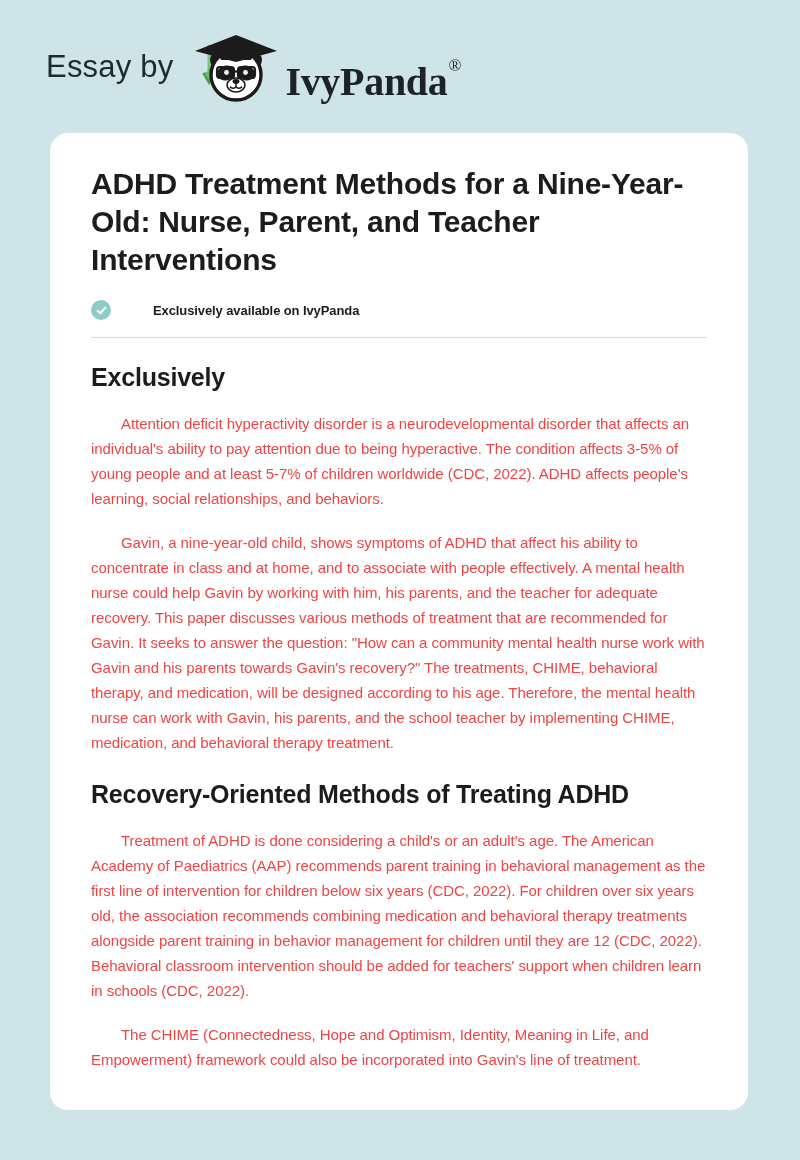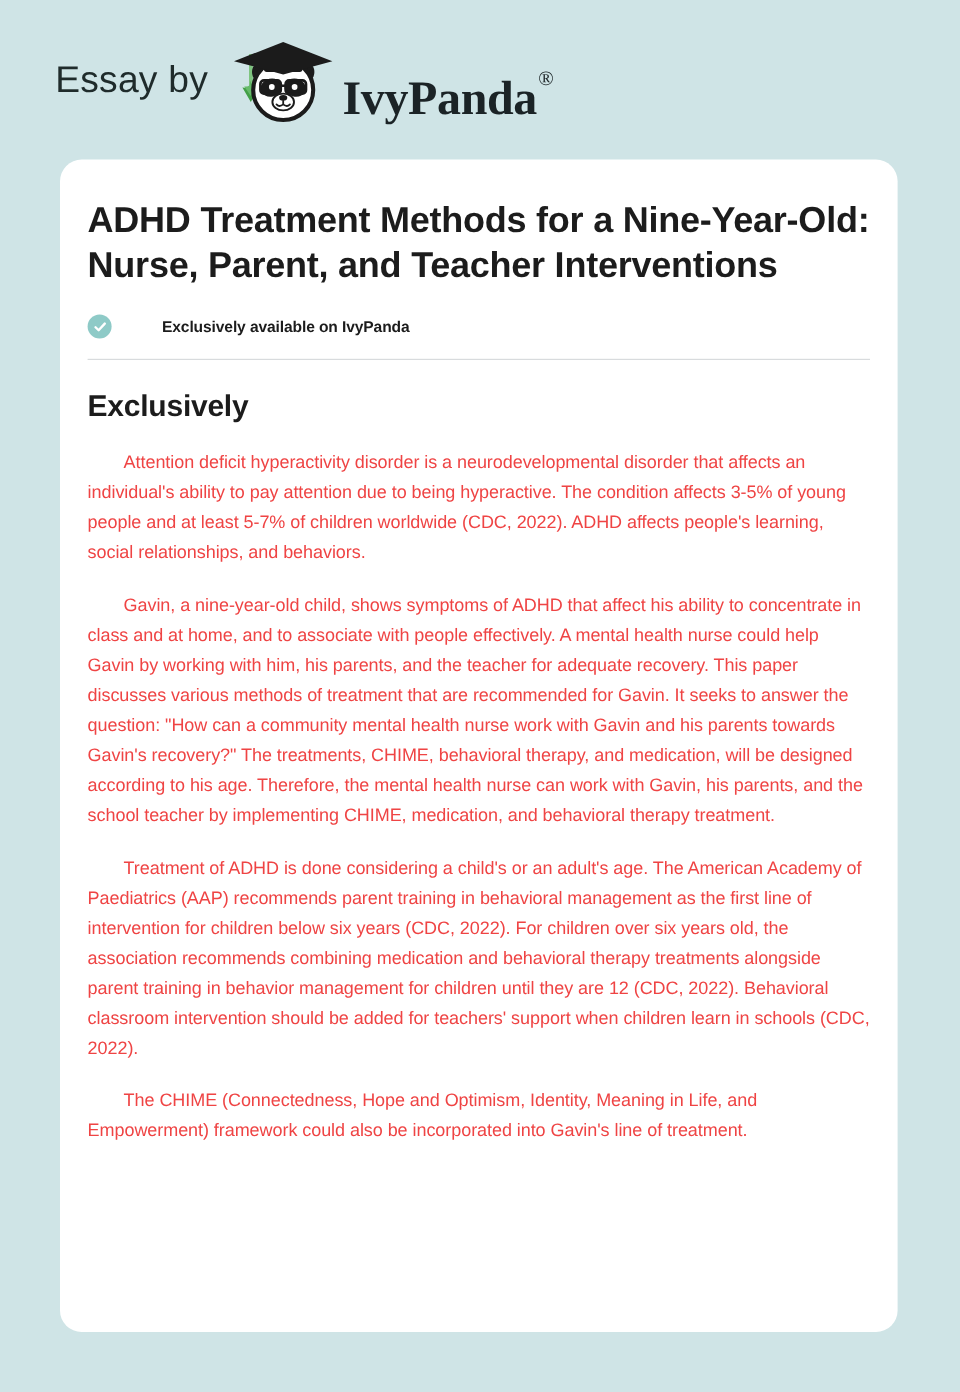--- a/index.html
+++ b/index.html
@@ -63,21 +63,21 @@
   
   .paper {
     position: absolute;
     left: 50px;
     top: 133px;
     width: 698px;
     height: 977px;
     background: #ffffff;
     border-radius: 18px;
     box-sizing: border-box;
-    padding: 0 23px;
+    padding: 0 41px;
     overflow: hidden;
   }
   .paper-inner {
     padding-top: 32px;
   }
 
   .doc-title {
     margin: 0;
     font-size: 30px;
     font-weight: bold;
@@ -192,17 +192,18 @@
       </span>
       <span class="exclusive-label">Exclusively available on IvyPanda</span>
     </div>
 
     <div class="divider"></div>
 
     <h2 class="sec-heading">Exclusively</h2>
     <p class="body-text">Attention deficit hyperactivity disorder is a neurodevelopmental disorder that affects an individual's ability to pay attention due to being hyperactive. The condition affects 3-5% of young people and at least 5-7% of children worldwide (CDC, 2022). ADHD affects people's learning, social relationships, and behaviors.</p>
     <p class="body-text">Gavin, a nine-year-old child, shows symptoms of ADHD that affect his ability to concentrate in class and at home, and to associate with people effectively. A mental health nurse could help Gavin by working with him, his parents, and the teacher for adequate recovery. This paper discusses various methods of treatment that are recommended for Gavin. It seeks to answer the question: "How can a community mental health nurse work with Gavin and his parents towards Gavin's recovery?" The treatments, CHIME, behavioral therapy, and medication, will be designed according to his age. Therefore, the mental health nurse can work with Gavin, his parents, and the school teacher by implementing CHIME, medication, and behavioral therapy treatment.</p>
 
+    <h2 class="sec-heading">Recovery-Oriented Methods of Treating ADHD</h2>
     <p class="body-text">Treatment of ADHD is done considering a child's or an adult's age. The American Academy of Paediatrics (AAP) recommends parent training in behavioral management as the first line of intervention for children below six years (CDC, 2022). For children over six years old, the association recommends combining medication and behavioral therapy treatments alongside parent training in behavior management for children until they are 12 (CDC, 2022). Behavioral classroom intervention should be added for teachers' support when children learn in schools (CDC, 2022).</p>
     <p class="body-text">The CHIME (Connectedness, Hope and Optimism, Identity, Meaning in Life, and Empowerment) framework could also be incorporated into Gavin's line of treatment.</p>
 
   </div>
 </div>
 
 </body></html>

